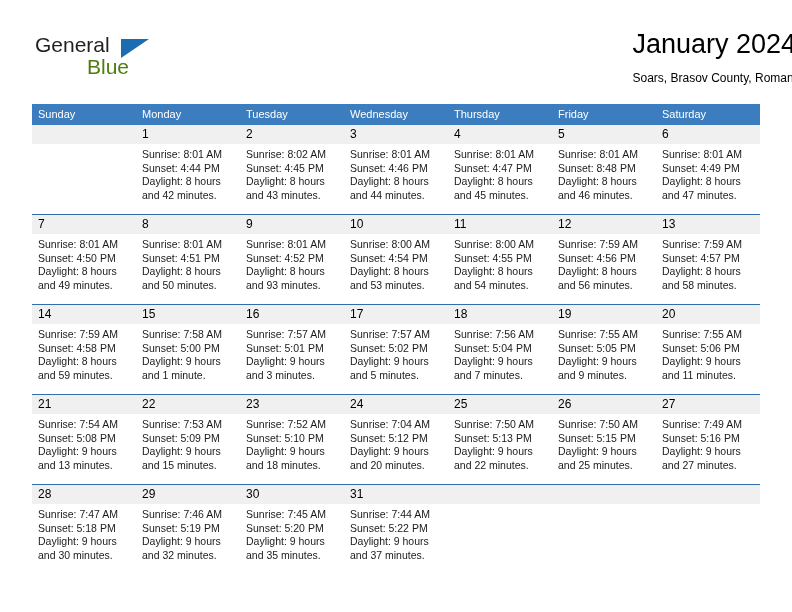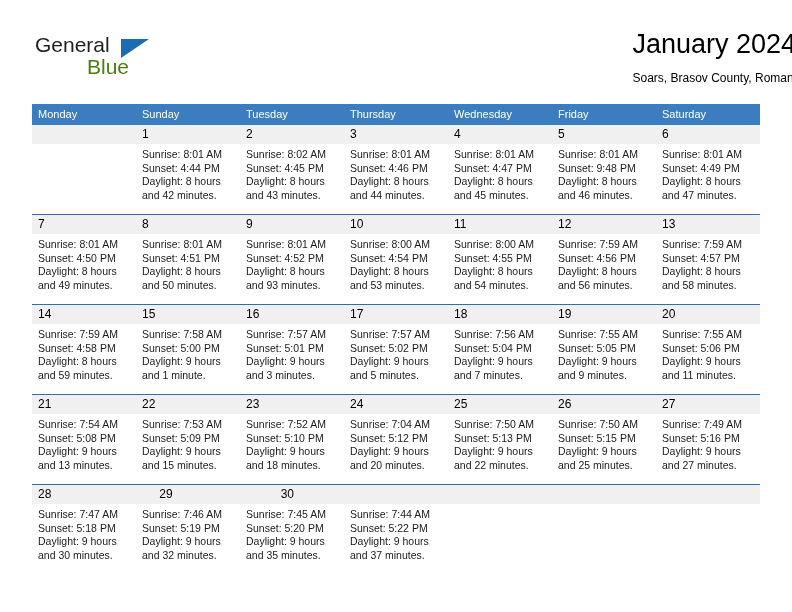--- a/index.html
+++ b/index.html
@@ -163,25 +163,25 @@
 
     <div class="title-block">
       <div class="cal-title">January 2024</div>
       <div class="cal-subtitle">Soars, Brasov County, Romania</div>
     </div>
 
   </div>
 
   <div class="calendar">
     <div class="weekday-row" id="weekday-row">
+        <div class="weekday">Sunday</div>
         <div class="weekday">Monday</div>
-        <div class="weekday">Sunday</div>
         <div class="weekday">Tuesday</div>
+        <div class="weekday">Wednesday</div>
         <div class="weekday">Thursday</div>
-        <div class="weekday">Wednesday</div>
         <div class="weekday">Friday</div>
         <div class="weekday">Saturday</div>
       </div>
     <div id="weeks-container">
         <div class="week">
           <div class="week-numbers">
             <div class="daynum"></div>
             <div class="daynum">1</div>
             <div class="daynum">2</div>
             <div class="daynum">3</div>
@@ -210,21 +210,21 @@
               <div class="line">and 44 minutes.</div>
             </div>
             <div class="cell">
               <div class="line">Sunrise: 8:01 AM</div>
               <div class="line">Sunset: 4:47 PM</div>
               <div class="line">Daylight: 8 hours</div>
               <div class="line">and 45 minutes.</div>
             </div>
             <div class="cell">
               <div class="line">Sunrise: 8:01 AM</div>
-              <div class="line">Sunset: 9:48 PM</div>
+              <div class="line">Sunset: 8:48 PM</div>
               <div class="line">Daylight: 8 hours</div>
               <div class="line">and 46 minutes.</div>
             </div>
             <div class="cell">
               <div class="line">Sunrise: 8:01 AM</div>
               <div class="line">Sunset: 4:49 PM</div>
               <div class="line">Daylight: 8 hours</div>
               <div class="line">and 47 minutes.</div>
             </div>
           </div>
@@ -392,20 +392,21 @@
               <div class="line">Daylight: 9 hours</div>
               <div class="line">and 27 minutes.</div>
             </div>
           </div>
         </div>
         <div class="week">
           <div class="week-numbers">
             <div class="daynum">28</div>
             <div class="daynum">29</div>
             <div class="daynum">30</div>
+            <div class="daynum">31</div>
             <div class="daynum"></div>
             <div class="daynum"></div>
             <div class="daynum"></div>
           </div>
           <div class="week-body">
             <div class="cell">
               <div class="line">Sunrise: 7:47 AM</div>
               <div class="line">Sunset: 5:18 PM</div>
               <div class="line">Daylight: 9 hours</div>
               <div class="line">and 30 minutes.</div>

